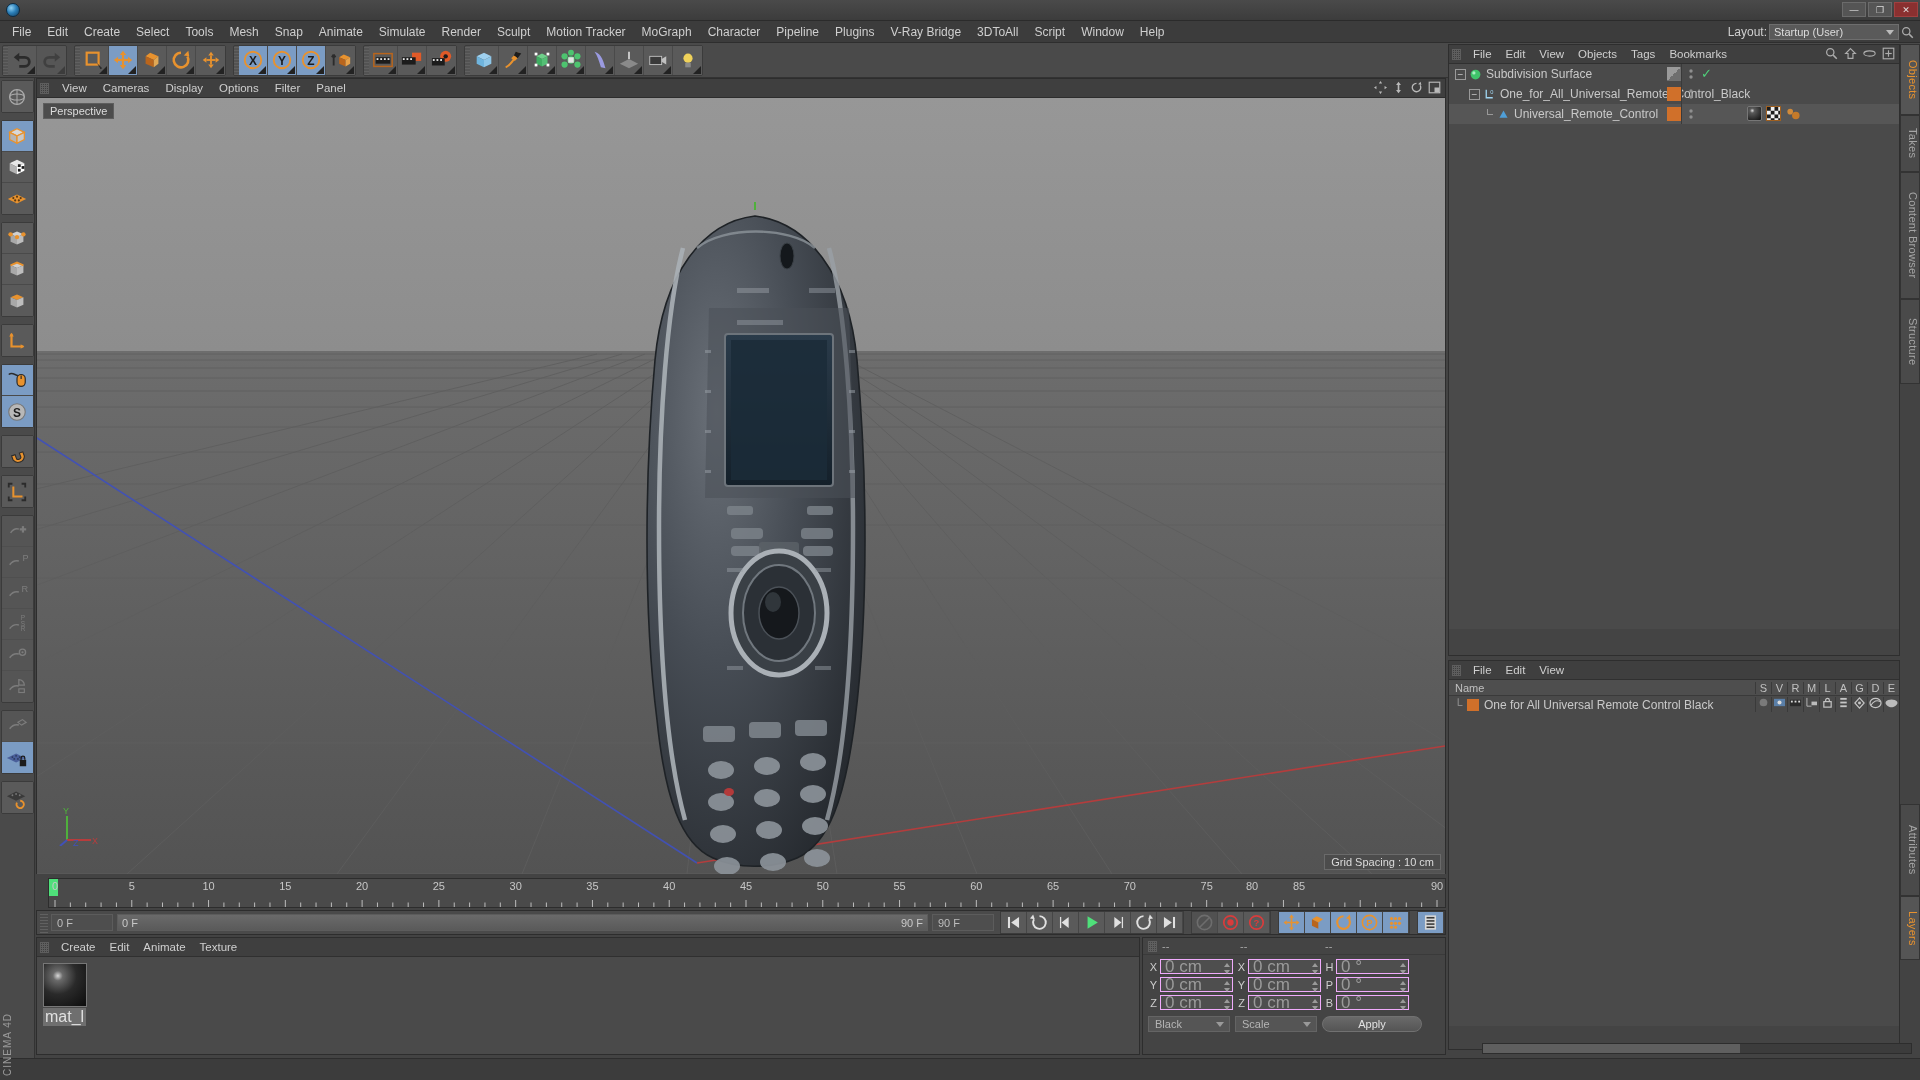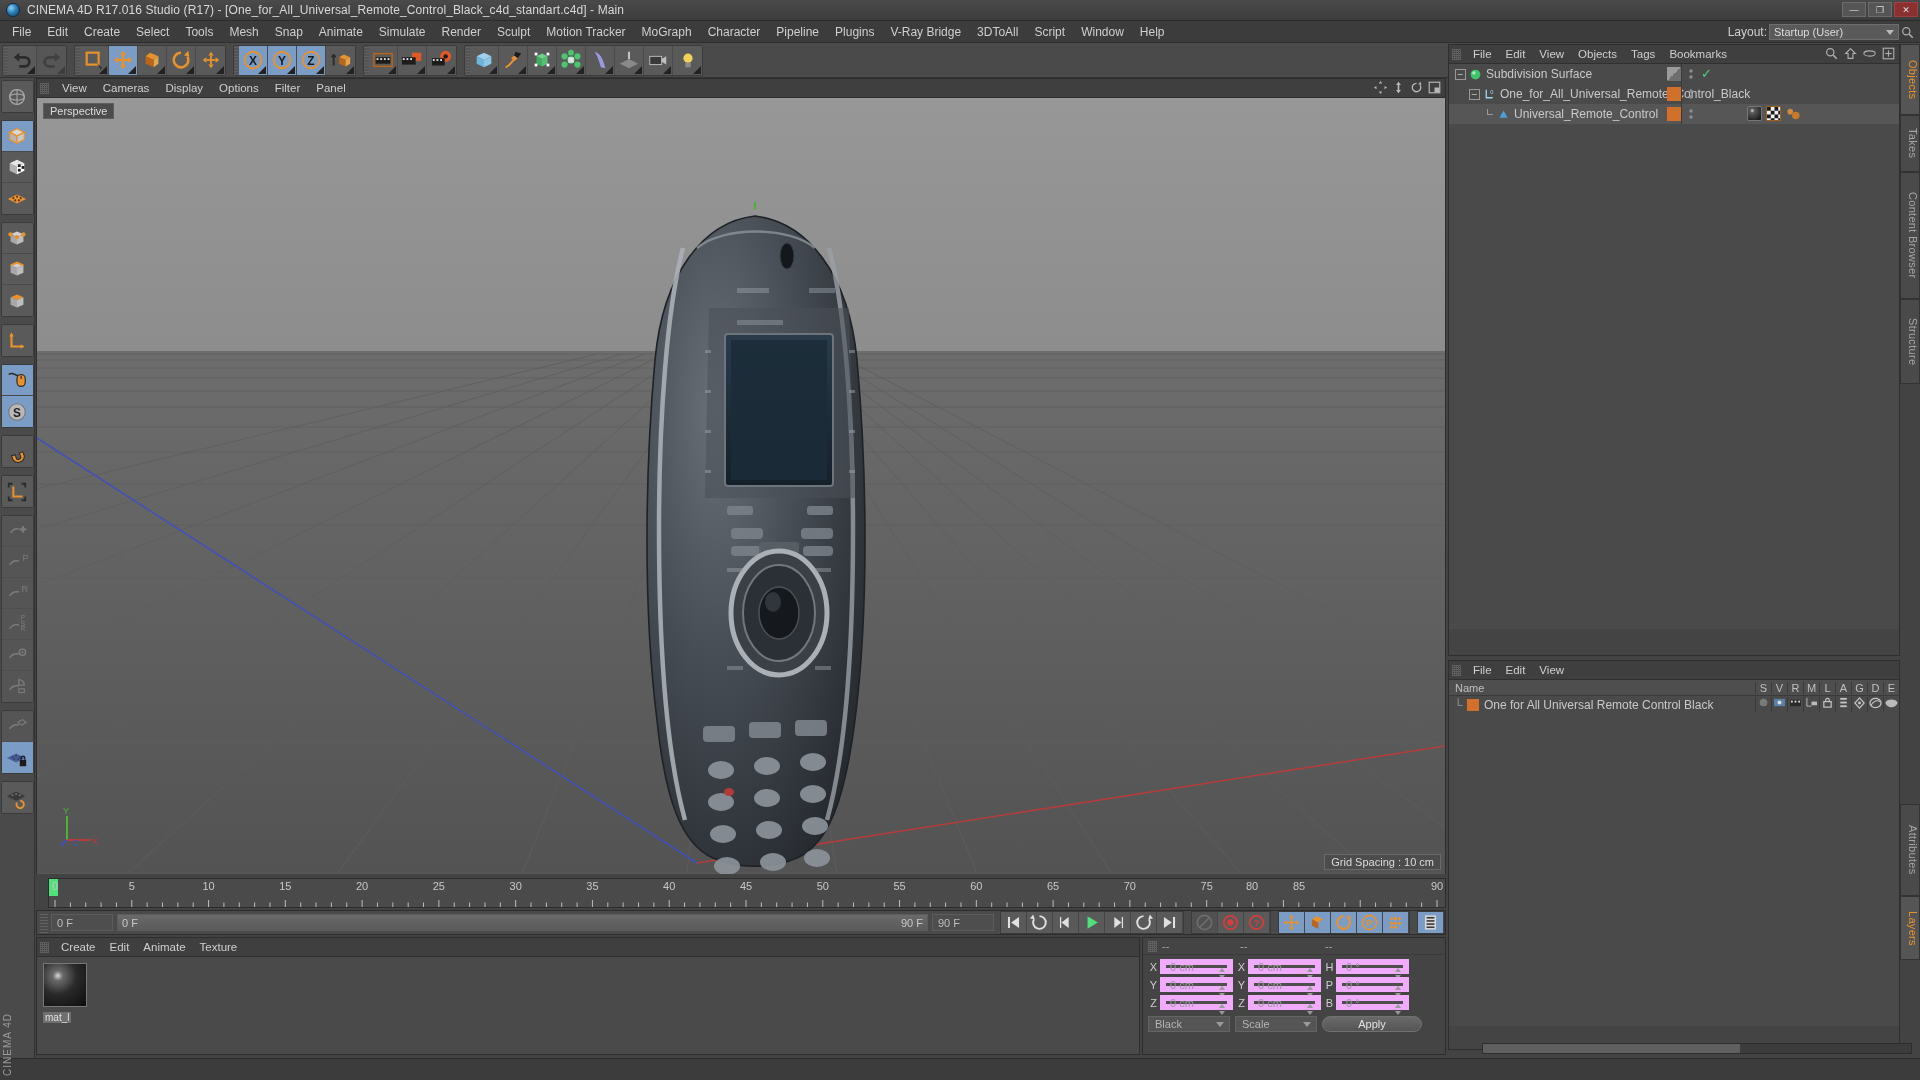--- a/index.html
+++ b/index.html
@@ -137,35 +137,35 @@
 
   
   .matwrap{position:absolute;left:36px;top:937px;width:1104px;height:118px;
     background:#444;border:1px solid #2d2d2d;}
   .matbody{background:#4a4a4a;height:97px;padding:6px;}
   .matchip{width:46px;height:46px;position:relative;}
   .matsphere{width:44px;height:44px;border:1px solid #777;
     background:
       radial-gradient(circle at 33% 28%, #d8d8d8 0%, #6a6a6a 12%, #2a2a2a 45%, #0c0c0c 100%),
       repeating-conic-gradient(#cfcfcf 0% 25%, #8a8a8a 0% 50%) 0 0/11px 11px;}
-  .matlbl{font-size:10px;color:#e0e0e0;background:#6f6f6f;padding:0 2px;margin-top:1px;
+  .matlbl{font-size:16px;color:#e0e0e0;background:#6f6f6f;padding:0 2px;margin-top:1px;
     display:inline-block;}
 
   
   .coordwrap{position:absolute;left:1142px;top:937px;width:304px;height:118px;
     background:#444;border:1px solid #2d2d2d;}
   .coordhdr{height:17px;display:flex;align-items:center;font-size:11px;color:#a8a8a8;
     border-bottom:1px solid #3a3a3a;}
   .coordhdr .grip{width:9px;height:11px;margin:0 5px;
     background:repeating-linear-gradient(0deg,#787878 0 1px,transparent 1px 2px),
                repeating-linear-gradient(90deg,#787878 0 1px,transparent 1px 2px);opacity:.55;}
   .crow{display:flex;align-items:center;height:17px;margin:1px 0;}
   .clbl{width:13px;text-align:center;font-size:11px;color:#cdcdcd;}
-  .cfield{width:73px;height:15px;background:#4e4e4e;border:6px solid #f0abfc;
-    font-size:11px;color:#9a9a9a;display:flex;align-items:center;padding-left:4px;
+  .cfield{width:73px;height:15px;background:#4e4e4e;border:1px solid #f0abfc;
+    font-size:17px;color:#9a9a9a;display:flex;align-items:center;padding-left:4px;
     position:relative;margin-right:2px;}
   .cdrop{height:16px;background:#555;border:1px solid #646464;font-size:11px;color:#b5b5b5;
     display:flex;align-items:center;padding-left:6px;position:relative;}
   .capply{height:16px;background:linear-gradient(#6a6a6a,#555);border:1px solid #717171;
     border-radius:8px;font-size:11px;color:#e2e2e2;display:flex;align-items:center;
     justify-content:center;}
 
   
   .statusbar{position:absolute;left:0;bottom:0;width:1920px;height:22px;background:#3c3c3c;
     border-top:1px solid #2d2d2d;display:flex;align-items:center;padding-left:6px;
@@ -173,21 +173,20 @@
   .scroll-h{position:absolute;right:8px;bottom:26px;width:430px;height:11px;background:#3c3c3c;
     border:1px solid #2d2d2d;}
 </style>
 </head>
 <body>
 
 <div id="app">
 
   <div class="titlebar">
     <div class="tb-logo"></div>
-    <div class="tb-title">CINEMA 4D R17.016 Studio (R17) - [One_for_All_Universal_Remote_Control_Black_c4d_standart.c4d] - Main</div>
     <div class="tb-btns">
       <div class="tb-btn">—</div>
       <div class="tb-btn">❐</div>
       <div class="tb-btn close">✕</div>
     </div>
   </div>
 
   <div class="menubar" id="menubar">
       <div class="menu-item">File</div>
       <div class="menu-item">Edit</div>

